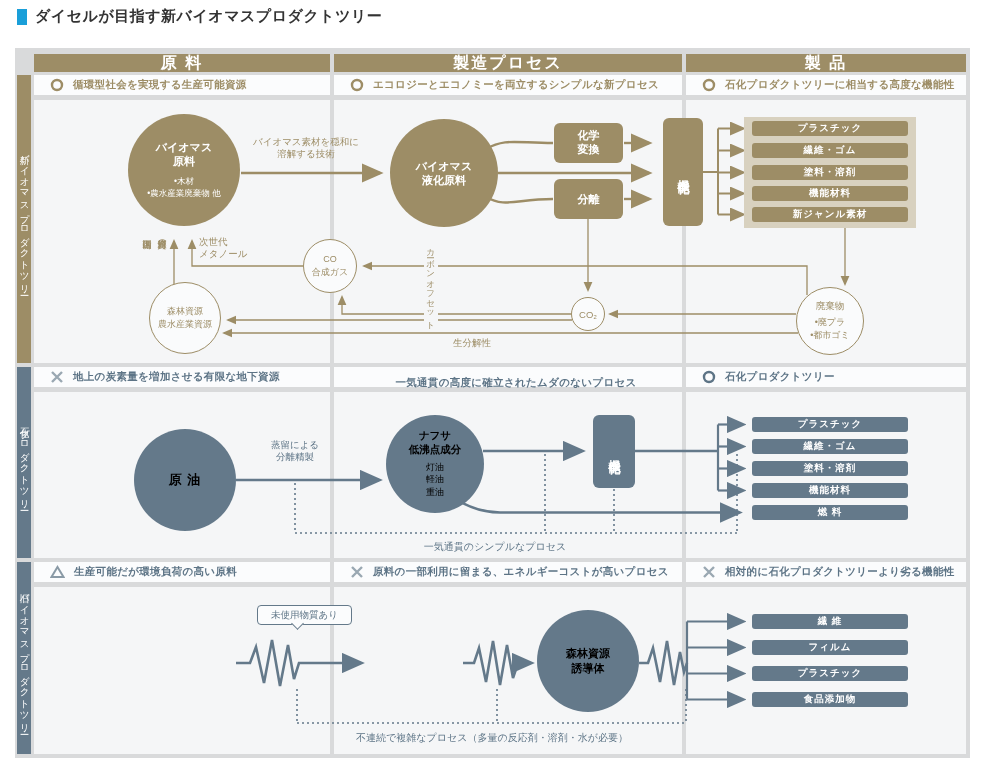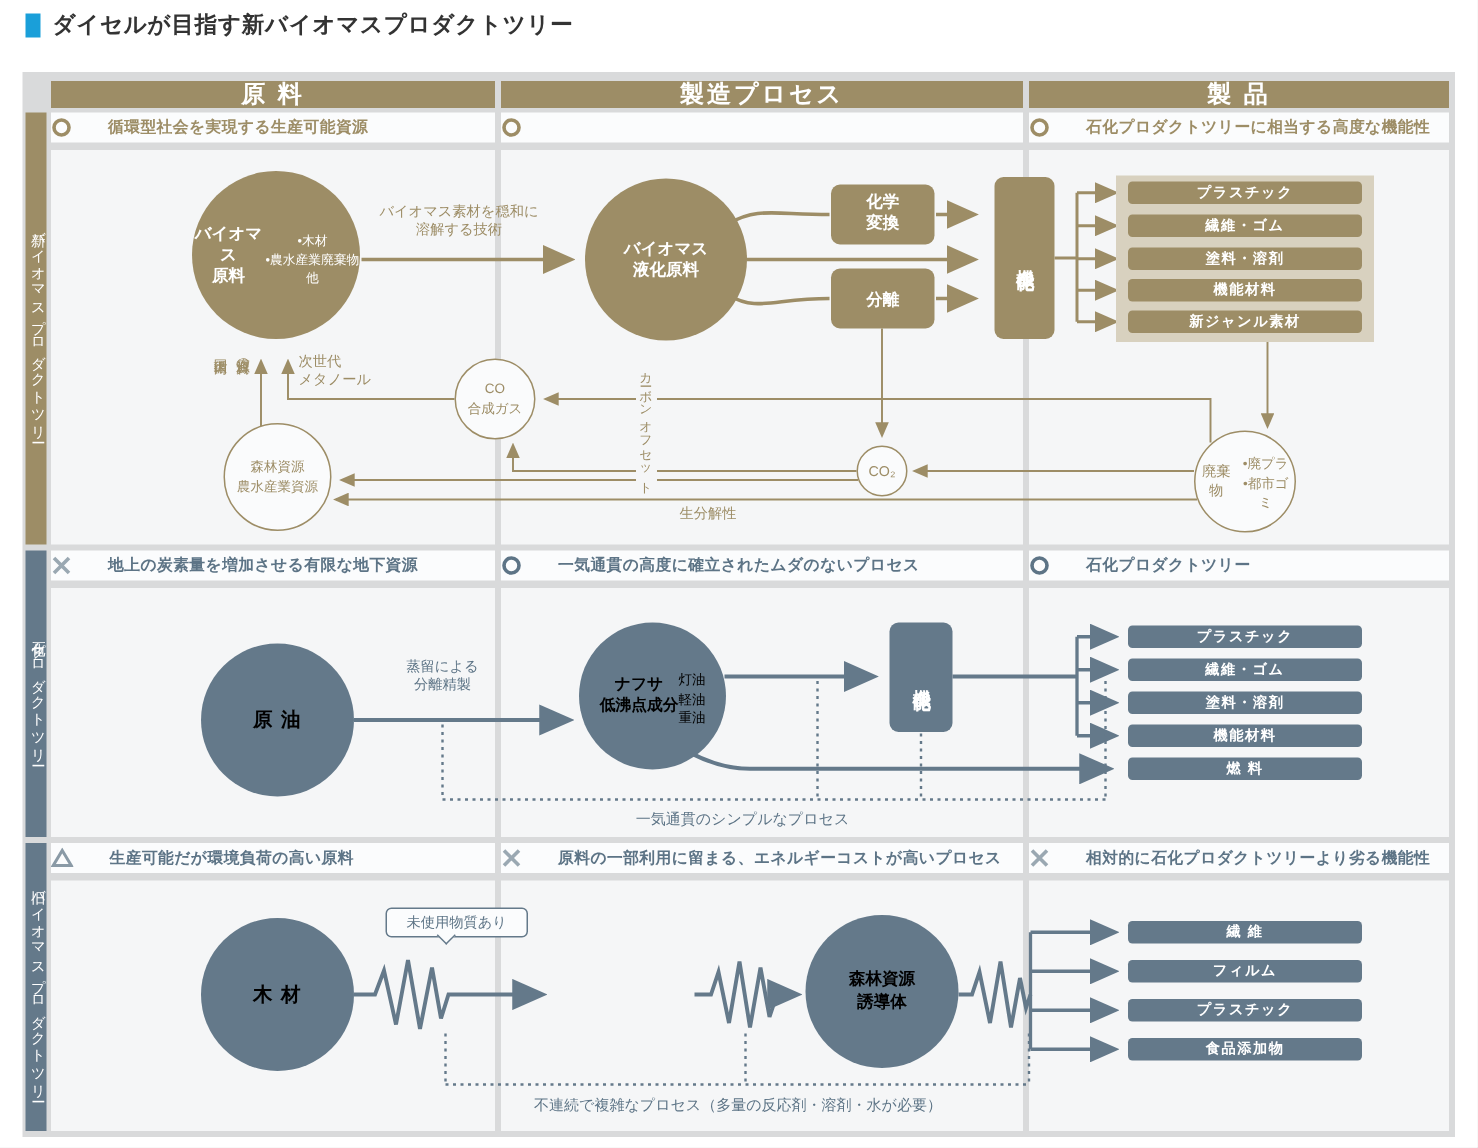--- a/index.html
+++ b/index.html
@@ -11,28 +11,28 @@
   .title-row{left:17px;top:7px;display:flex;align-items:center;gap:8px;}
   .blue-sq{width:10px;height:16px;background:#1a9fd9;}
   .page-title{font-size:15px;font-weight:bold;color:#333;letter-spacing:.5px;}
   
   .frame{left:15px;top:48px;width:955px;height:710px;background:#d9dadb;}
   .colhead{top:54px;height:18px;background:#9d8d66;color:#fff;font-size:16px;font-weight:bold;
            display:flex;align-items:center;justify-content:center;letter-spacing:2px;}
   .rowbar{left:17px;width:14px;color:#fff;display:flex;align-items:center;justify-content:center;
           writing-mode:vertical-rl;font-size:9.5px;letter-spacing:1px;}
   .bar-gold{background:#9d8d66;} .bar-slate{background:#64798a;}
-  .subhead{height:20px;background:#fbfcfd;display:flex;align-items:center;gap:24px;box-sizing:border-box;}
+  .subhead{height:20px;background:#fbfcfd;display:flex;align-items:center;gap:9px;padding-left:16px;box-sizing:border-box;}
   .subtext{font-size:10.5px;font-weight:bold;letter-spacing:.3px;}
   .sub-gold{color:#9d8d66;} .sub-slate{color:#5d7486;}
   .cell{background:#f5f6f7;z-index:1;}
   svg.overlay{left:0;top:0;z-index:3;pointer-events:none;}
   .node{z-index:5;}
   .lbl{z-index:6;line-height:1.3;}
-  .circle{border-radius:50%;display:flex;flex-direction:row;align-items:center;justify-content:center;text-align:center;box-sizing:border-box;}
+  .circle{border-radius:50%;display:flex;flex-direction:column;justify-content:center;text-align:center;box-sizing:border-box;}
   .fill-gold{background:#9d8d66;color:#fff;}
   .fill-slate{background:#64798a;color:#000000;}
   .outline-gold{background:#fafbfc;border:1.5px solid #9d8d66;color:#9d8d66;}
   .rbox{border-radius:6px;display:flex;align-items:center;justify-content:center;text-align:center;color:#fff;font-weight:bold;}
   .vtext{writing-mode:vertical-rl;}
   .panel{background:#d8d1bf;z-index:4;}
   .pbox{left:752px;width:156px;height:15px;border-radius:3px;color:#fff;font-size:9.5px;font-weight:bold;
         display:flex;align-items:center;justify-content:center;z-index:5;letter-spacing:1px;}
   .gold-lbl{color:#9d8d66;} .slate-lbl{color:#5d7486;}
   .callout{border:1.5px solid #64798a;background:#fbfcfd;border-radius:4px;color:#5d7486;
@@ -63,35 +63,36 @@
   <div class="abs subhead" style="left:34px;top:75px;width:296px;">
     <svg width="14" height="14">
         <circle cx="7" cy="7" r="5" fill="none" stroke="#9d8d66" stroke-width="2.4"></circle>
       </svg>
     <span class="subtext sub-gold">循環型社会を実現する生産可能資源</span>
   </div>
   <div class="abs subhead" style="left:334px;top:75px;width:348px;">
     <svg width="14" height="14">
         <circle cx="7" cy="7" r="5" fill="none" stroke="#9d8d66" stroke-width="2.4"></circle>
       </svg>
+    <span class="subtext sub-gold">エコロジーとエコノミーを両立するシンプルな新プロセス</span>
   </div>
   <div class="abs subhead" style="left:686px;top:75px;width:280px;">
     <svg width="14" height="14">
         <circle cx="7" cy="7" r="5" fill="none" stroke="#9d8d66" stroke-width="2.4"></circle>
       </svg>
     <span class="subtext sub-gold">石化プロダクトツリーに相当する高度な機能性</span>
   </div>
 
   <div class="abs subhead" style="left:34px;top:367px;width:296px;">
     <svg width="14" height="14">
         <path d="M2,2 L12,12 M12,2 L2,12" stroke="#9aa8b2" stroke-width="2.4" fill="none"></path>
       </svg>
     <span class="subtext sub-slate">地上の炭素量を増加させる有限な地下資源</span>
   </div>
-  <div class="abs subhead" style="left:334px;top:367px;width:348px;">
+  <div class="abs subhead" style="left:334px;top:367px;width:348px;flex-direction:column;">
     <svg width="14" height="14">
         <circle cx="7" cy="7" r="5" fill="none" stroke="#5d7486" stroke-width="2.4"></circle>
       </svg>
     <span class="subtext sub-slate">一気通貫の高度に確立されたムダのないプロセス</span>
   </div>
   <div class="abs subhead" style="left:686px;top:367px;width:280px;">
     <svg width="14" height="14">
         <circle cx="7" cy="7" r="5" fill="none" stroke="#5d7486" stroke-width="2.4"></circle>
       </svg>
     <span class="subtext sub-slate">石化プロダクトツリー</span>
@@ -263,21 +264,20 @@
 重油</div>
   </div>
   <div class="abs node rbox fill-slate vtext" style="left:593px;top:415px;width:42px;height:73px;font-size:12px;letter-spacing:2px;">機能化</div>
   <div class="abs pbox fill-slate" style="top:417px;">プラスチック</div>
   <div class="abs pbox fill-slate" style="top:439px;">繊維・ゴム</div>
   <div class="abs pbox fill-slate" style="top:461px;">塗料・溶剤</div>
   <div class="abs pbox fill-slate" style="top:483px;">機能材料</div>
   <div class="abs pbox fill-slate" style="top:505px;">燃 料</div>
   <div class="abs lbl slate-lbl" style="left:395px;top:540px;width:200px;text-align:center;font-size:10px;">一気通貫のシンプルなプロセス</div>
 
-  <div class="abs node circle fill-slate" style="left:134px;top:612px;width:102px;height:102px;font-size:13px;font-weight:bold;letter-spacing:1px;">木 材</div>
   <div class="abs callout" style="left:257px;top:605px;width:95px;height:20px;">未使用物質あり</div>
   <div class="abs callout-tail" style="left:293px;top:619px;"></div>
   <div class="abs node circle fill-slate ml" style="left:537px;top:610px;width:102px;height:102px;font-size:11px;font-weight:bold;line-height:1.35;">森林資源
 誘導体</div>
   <div class="abs pbox fill-slate" style="top:614px;">繊 維</div>
   <div class="abs pbox fill-slate" style="top:640px;">フィルム</div>
   <div class="abs pbox fill-slate" style="top:666px;">プラスチック</div>
   <div class="abs pbox fill-slate" style="top:692px;">食品添加物</div>
   <div class="abs lbl slate-lbl" style="left:342px;top:731px;width:300px;text-align:center;font-size:10px;">不連続で複雑なプロセス（多量の反応剤・溶剤・水が必要）</div>
 

